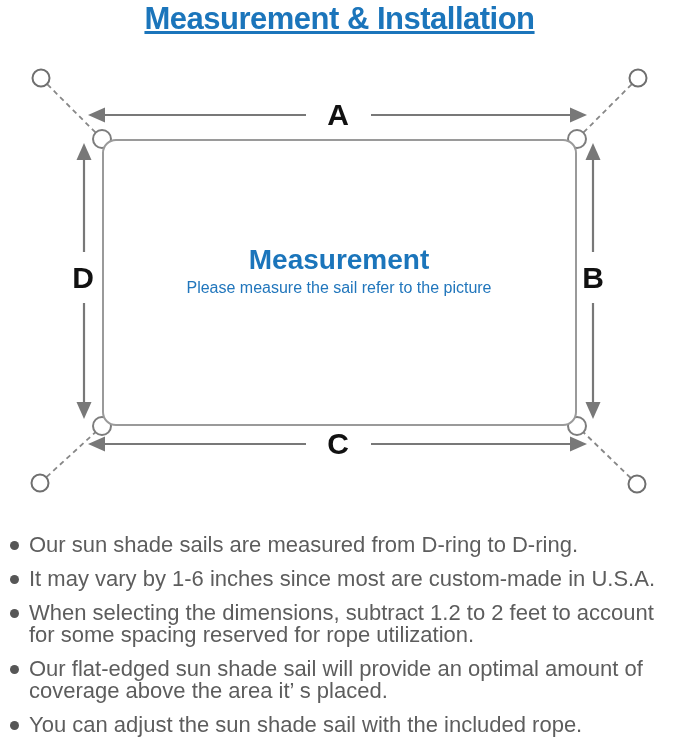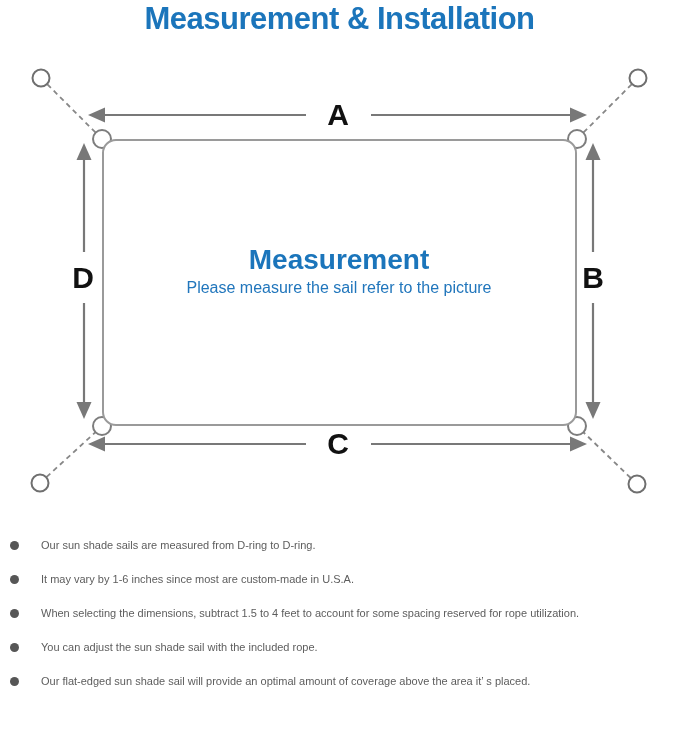--- a/index.html
+++ b/index.html
@@ -17,20 +17,21 @@
   .page-title {
     position: absolute;
     top: 1px;
     left: 0;
     width: 100%;
     text-align: center;
     font-size: 31px;
     font-weight: 700;
     letter-spacing: -0.5px;
     color: #1b75bb;
+    text-decoration: underline;
   }
   svg.diagram {
     position: absolute;
     top: 0;
     left: 0;
   }
   svg text {
     font-family: "Liberation Sans", sans-serif;
   }
   .dim-label {
@@ -49,23 +50,23 @@
   }
   .notes {
     position: absolute;
     top: 534px;
     left: 10px;
     right: 6px;
   }
   .note {
     display: flex;
     align-items: flex-start;
-    gap: 22px;
+    gap: 10px;
     margin-bottom: 12px;
-    font-size: 11px;
+    font-size: 22px;
     line-height: 22px;
     color: #5d5d5d;
   }
   .note .dot {
     flex: none;
     width: 9px;
     height: 9px;
     border-radius: 50%;
     background: #565656;
     margin-top: 7px;
@@ -144,23 +145,23 @@
   <div class="note">
     <span class="dot"></span>
     <span class="note-text">Our sun shade sails are measured from D-ring to D-ring.</span>
   </div>
   <div class="note">
     <span class="dot"></span>
     <span class="note-text">It may vary by 1-6 inches since most are custom-made in U.S.A.</span>
   </div>
   <div class="note">
     <span class="dot"></span>
-    <span class="note-text">When selecting the dimensions, subtract 1.5 to 4 feet to account for some spacing reserved for rope utilization.</span>
+    <span class="note-text">When selecting the dimensions, subtract 1.2 to 2 feet to account for some spacing reserved for rope utilization.</span>
+  </div>
+  <div class="note">
+    <span class="dot"></span>
+    <span class="note-text">Our flat-edged sun shade sail will provide an optimal amount of coverage above the area it’ s placed.</span>
   </div>
   <div class="note">
     <span class="dot"></span>
     <span class="note-text">You can adjust the sun shade sail with the included rope.</span>
   </div>
-  <div class="note">
-    <span class="dot"></span>
-    <span class="note-text">Our flat-edged sun shade sail will provide an optimal amount of coverage above the area it’ s placed.</span>
-  </div>
 </div>
 
 </body></html>

